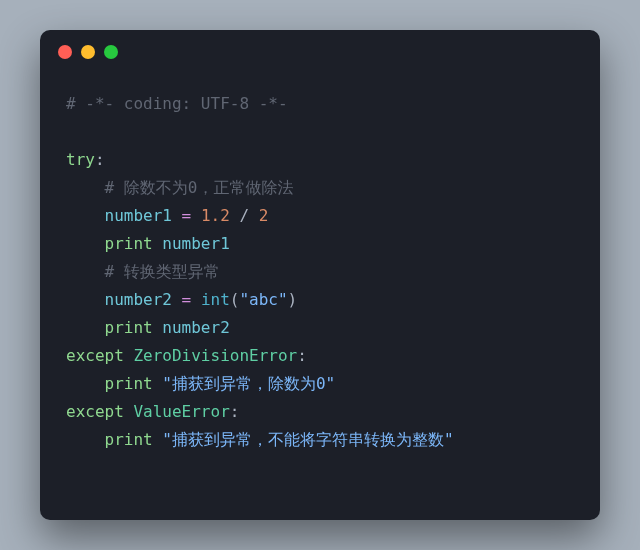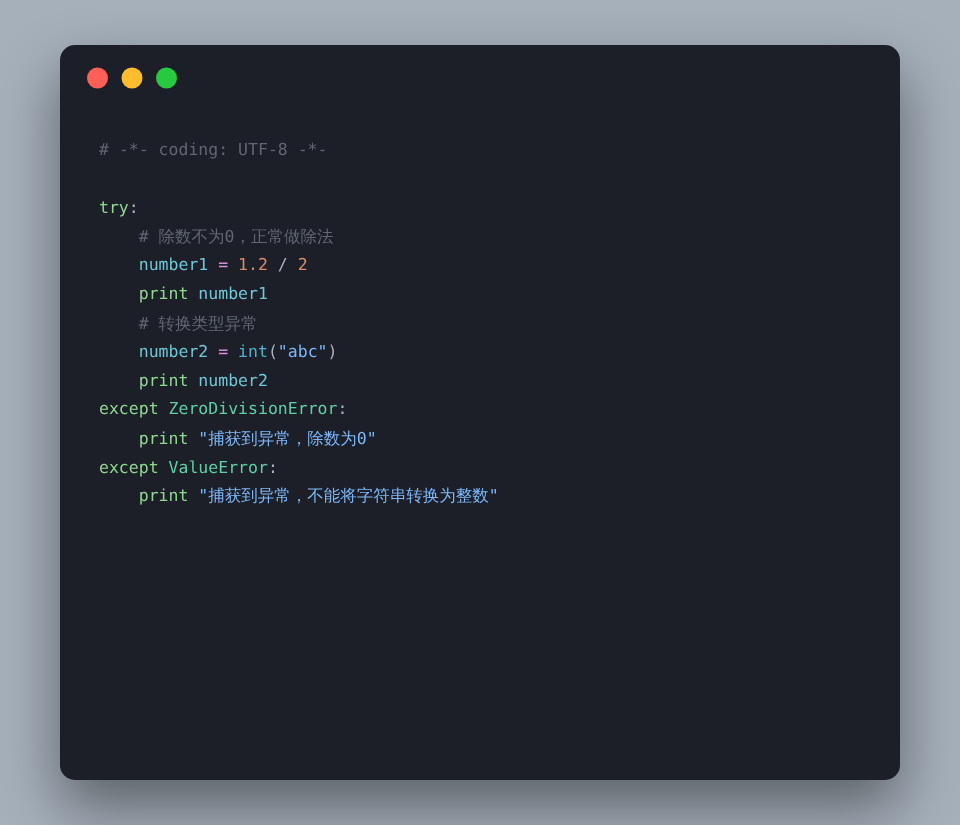--- a/index.html
+++ b/index.html
@@ -30,21 +30,21 @@
   .dot {
     width: 14px;
     height: 14px;
     border-radius: 50%;
   }
   .dot.red { background: #ff5f56; }
   .dot.yellow { background: #ffbd2e; }
   .dot.green { background: #27c93f; }
   .code {
     padding: 16px 26px 20px 26px;
-    font-size: 11px;
+    font-size: 16px;
     line-height: 1.75;
     white-space: pre;
     color: #c9d1d9;
   }
   .cm  { color: #606673; }   
   .kw  { color: #8fd88f; }   
   .var { color: #6fc7d8; }   
   .op  { color: #d18edc; }   
   .num { color: #d98a66; }   
   .fn  { color: #4fb2cc; }   

